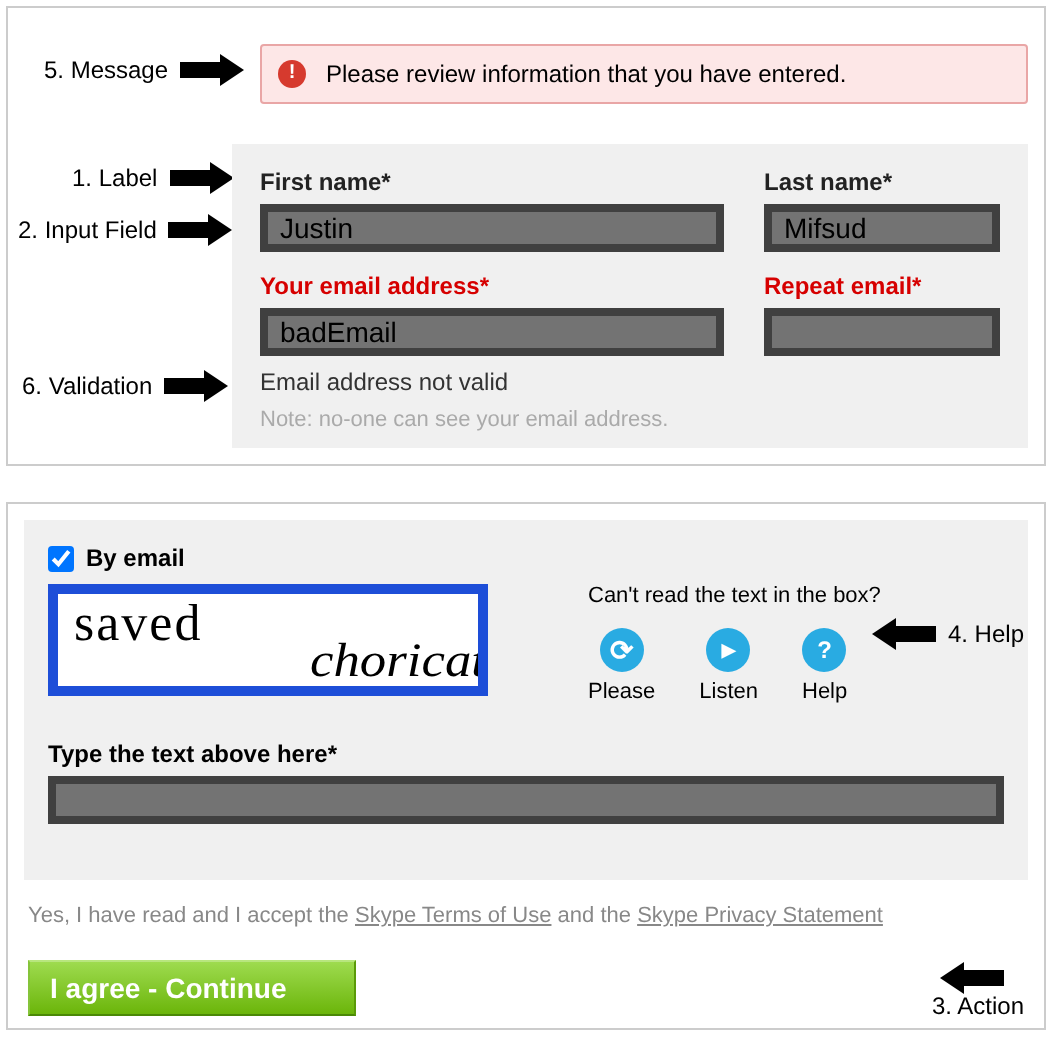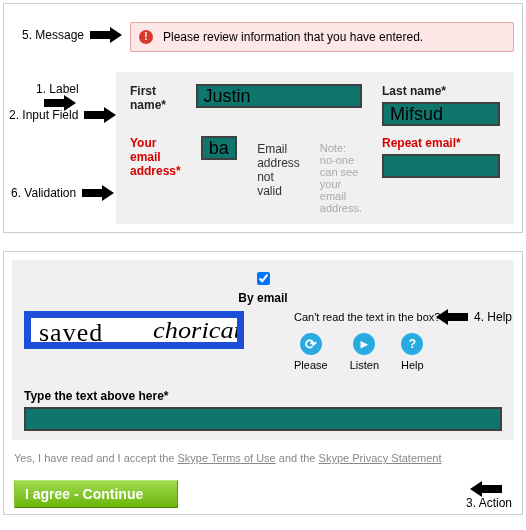--- a/index.html
+++ b/index.html
@@ -17,35 +17,35 @@
   .arrow-left .shaft { width: 20px; height: 8px; background: #000; }
   .arrow-left .head { width: 0; height: 0; border-top: 8px solid transparent; border-bottom: 8px solid transparent; border-right: 12px solid #000; }
   .arrow-label { white-space: nowrap; font-size: 12px; }
 
   
   .msg-bar { position: absolute; top: 18px; left: 126px; right: 8px; height: 30px; border: 1px solid #e9a6a6; background: #fde7e7; border-radius: 2px; display: flex; align-items: center; padding: 0 8px; }
   .err-icon { width: 14px; height: 14px; border-radius: 50%; background: #d63a2e; color: #fff; font-weight: bold; text-align: center; line-height: 14px; font-size: 10px; margin-right: 10px; }
 
   .form-area { position: absolute; top: 68px; left: 112px; right: 8px; bottom: 8px; background: #f0f0f0; padding: 12px 14px 8px 14px; }
   .row { display: flex; gap: 20px; }
-  .col1 { flex: 0 0 232px; display: flex; flex-direction: row; gap: 20px; }
+  .col1 { flex: 0 0 232px; display: flex; flex-direction: column; }
   .col2 { flex: 1; display: flex; flex-direction: column; }
   .lbl { font-size: 12px; margin-bottom: 4px; color: #222; }
   .lbl.b { font-weight: bold; }
   .lbl.red { color: #d60000; font-weight: bold; }
-  input[type=text] { border: 2px solid #404040; height: 24px; padding: 2px 6px; font-size: 18px; background: #0f766e; width: 100%; }
+  input[type=text] { border: 4px solid #404040; height: 24px; padding: 2px 6px; font-size: 14px; background: #737373; width: 100%; }
   .validation { font-size: 12px; color: #333; margin-top: 6px; }
   .note { font-size: 11px; color: #aaa; margin-top: 6px; }
 
   
   .captcha-wrap { position: absolute; top: 8px; left: 8px; right: 8px; height: 180px; background: #f0f0f0; padding: 12px; }
-  .byemail { display: flex; align-items: center; gap: 6px; margin-bottom: 6px; font-weight: bold; flex-direction: column; }
+  .byemail { display: flex; align-items: center; gap: 6px; margin-bottom: 6px; font-weight: bold; }
   .byemail input { width: 13px; height: 13px; }
   .captcha-row { display: flex; align-items: flex-start; }
-  .captcha-box { width: 220px; height: 38px; background: #fff; border: 7px solid #1d4ed8; position: relative; overflow: hidden; text-align: right; }
+  .captcha-box { width: 220px; height: 56px; background: #fff; border: 5px solid #1d4ed8; position: relative; overflow: hidden; text-align: right; }
   .word1 { position: absolute; top: 0px; left: 8px; font-family: Georgia, 'Times New Roman', serif; font-size: 26px; letter-spacing: 1px; }
   .word2 { position: absolute; bottom: -2px; right: 0px; font-family: 'Brush Script MT', cursive; font-style: italic; font-size: 24px; transform: scaleX(1.1); }
   .cap-right { flex: 1; padding-left: 50px; }
   .cant-read { font-size: 11px; margin-bottom: 10px; }
   .icon-row { display: flex; gap: 22px; }
   .icon-btn { display: flex; flex-direction: column; align-items: center; font-size: 11px; }
   .circ { width: 22px; height: 22px; border-radius: 50%; background: #29abe2; display: flex; align-items: center; justify-content: center; margin-bottom: 4px; color: #fff; font-weight: bold; font-size: 12px; }
   .refresh::before { content: "⟳"; font-size: 14px; }
   .listen::before { content: "▶"; font-size: 9px; }
   .help::before { content: "?"; }
@@ -63,21 +63,21 @@
 
 <div class="panel panel1">
 
   <div class="arrow arrow-right" style="top:24px; left:18px;">
     <span class="arrow-label">5. Message</span>
     <span class="arrow-icon">
         <span class="shaft"></span>
         <span class="head"></span>
       </span>
   </div>
-  <div class="arrow arrow-right" style="top:78px; left:32px;flex-direction:column;">
+  <div class="arrow arrow-right" style="top:78px; left:32px;">
     <span class="arrow-label">1. Label</span>
     <span class="arrow-icon">
         <span class="shaft"></span>
         <span class="head"></span>
       </span>
   </div>
   <div class="arrow arrow-right" style="top:104px; left:5px;">
     <span class="arrow-label">2. Input Field</span>
     <span class="arrow-icon">
         <span class="shaft"></span>

